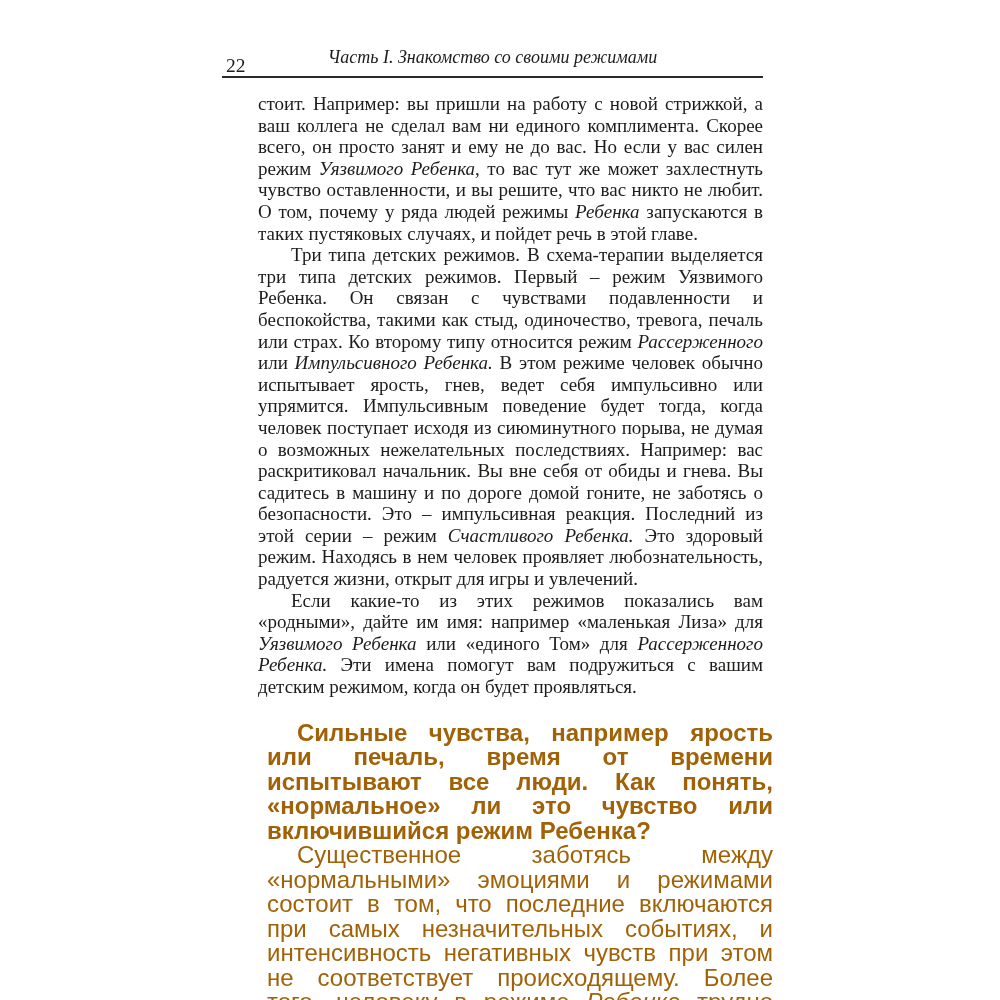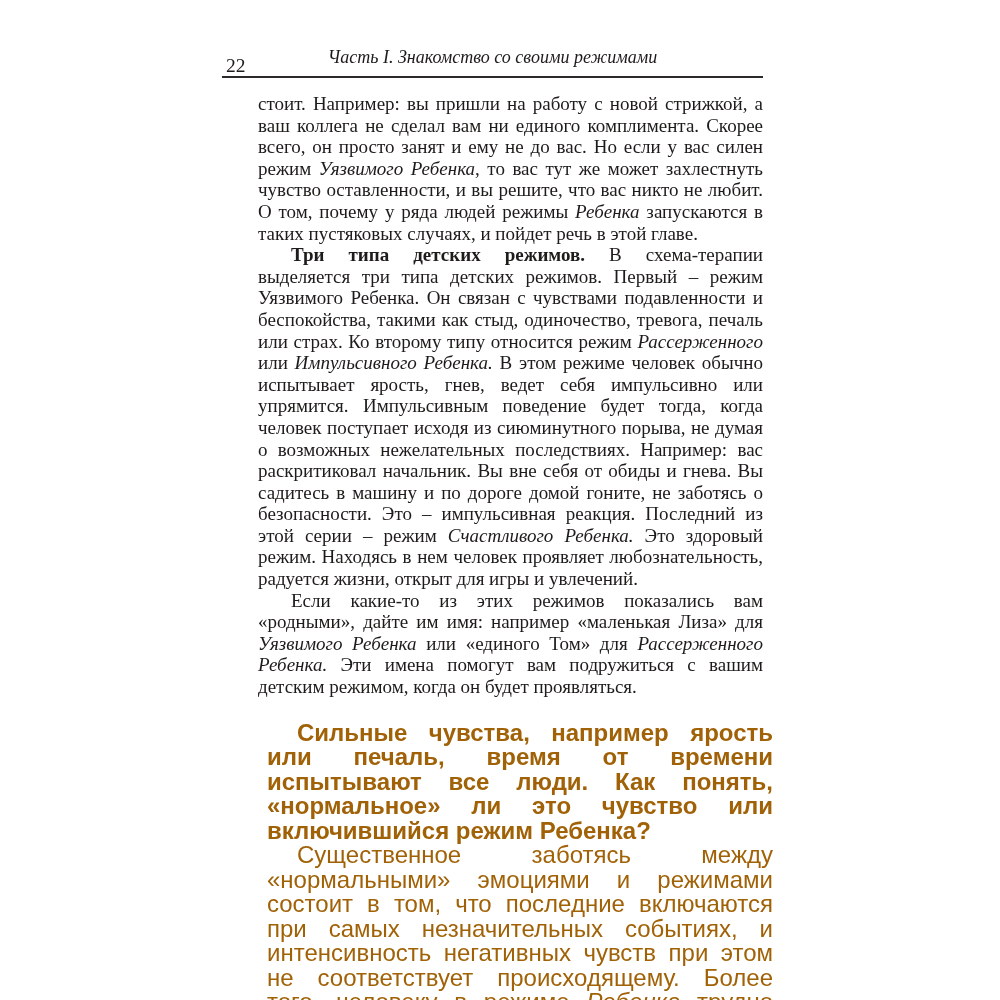--- a/index.html
+++ b/index.html
@@ -40,21 +40,21 @@
     margin-top: 15px;
     font-size: 19px;
     line-height: 21.6px;
     text-align: justify;
     hyphens: auto;
     margin-left: 36px;
   }
   .pg-body p { margin: 0; text-indent: 33px; }
   .pg-body p.noindent { text-indent: 0; }
   .it { font-style: italic; }
-  .b  { font-weight: bold; }
+  .b  { font-weight: normal; }
   .qa {
     margin: 23px 0 0 9px;
     width: 506px;
     font-family: "Liberation Sans", sans-serif;
     font-size: 24px;
     line-height: 24.5px;
     text-align: justify;
     hyphens: auto;
     color: #a16207;
   }

